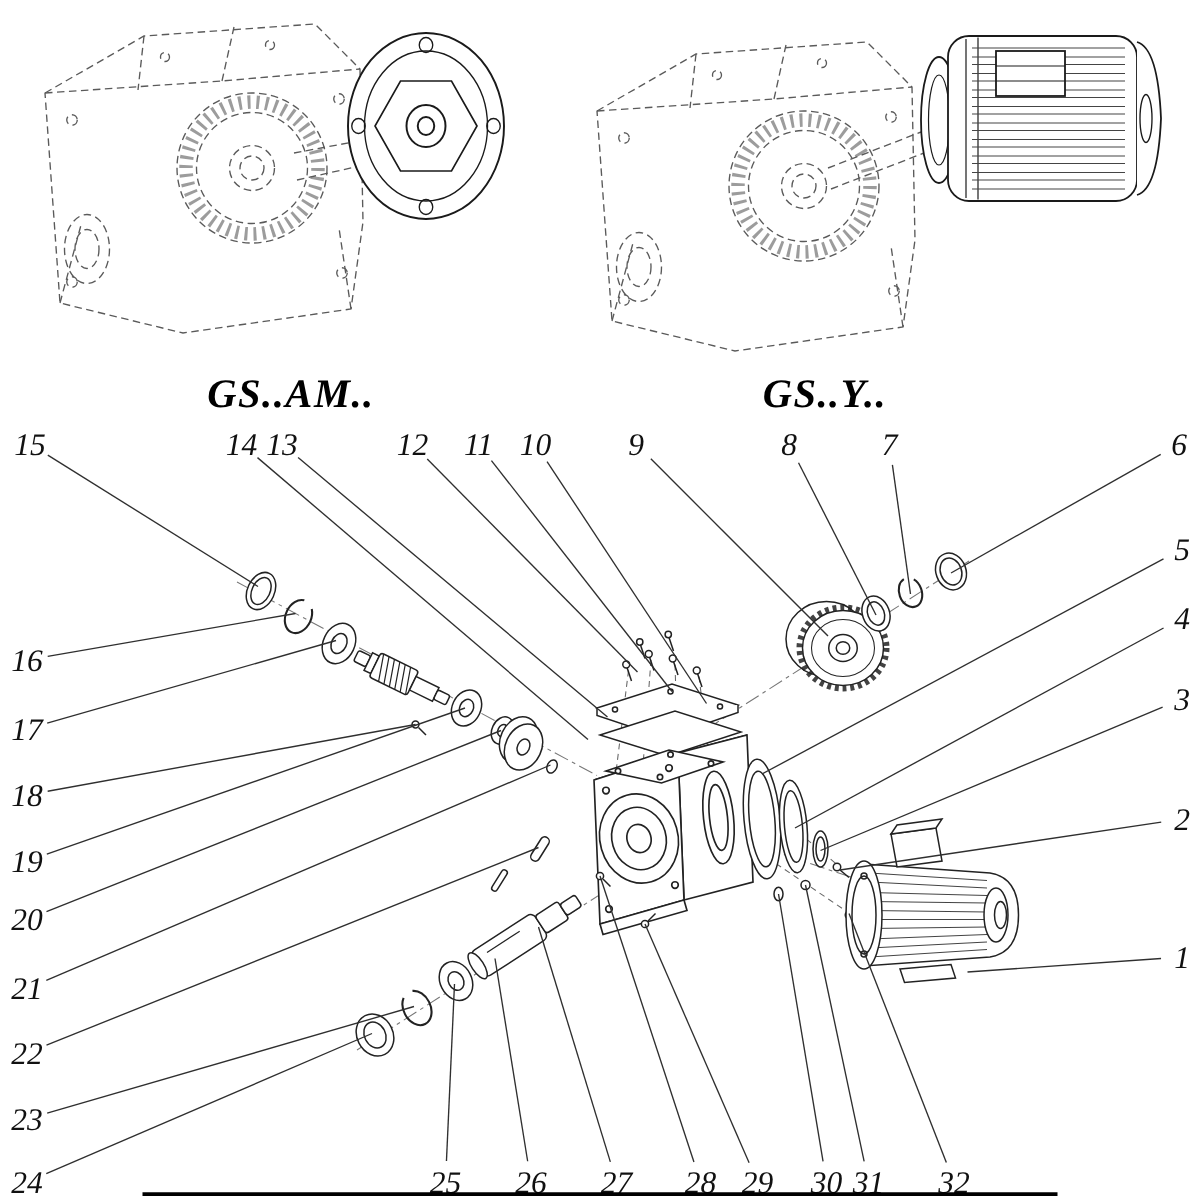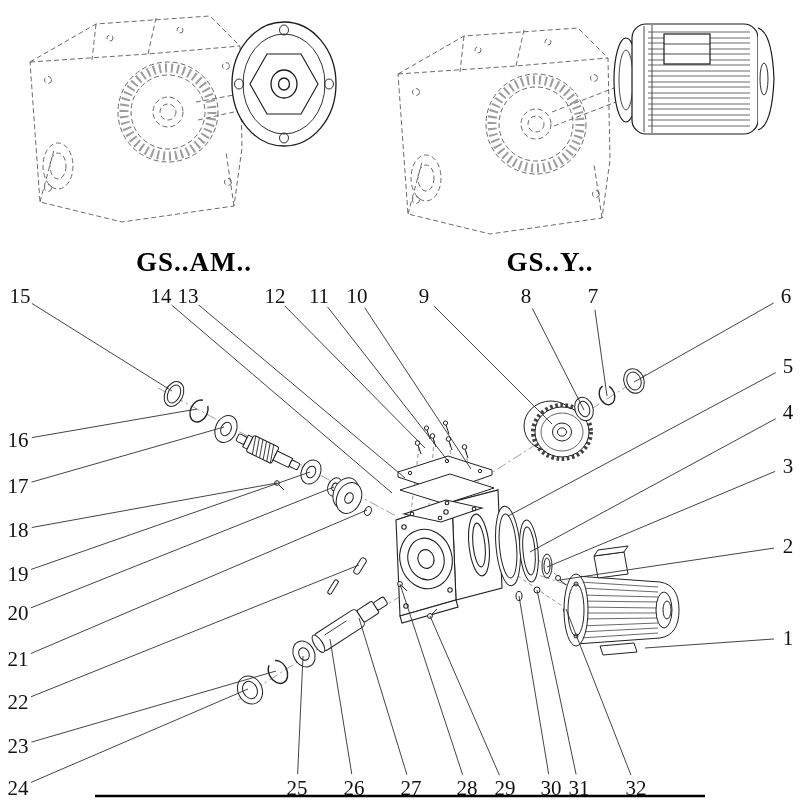--- a/index.html
+++ b/index.html
@@ -1,17 +1,17 @@
 <!DOCTYPE html>
 <html><head>
 <meta charset="utf-8">
 <style>
   html,body{margin:0;padding:0;background:#fff;}
   .canvas{position:relative;width:800px;height:800px;background:#fff;overflow:hidden;
-          font-family:"Liberation Serif", serif;}
+          font-family:"Liberation Serif", serif;font-style:italic;}
   svg{position:absolute;left:0;top:0;}
   .model-label{font-family:"Liberation Serif", serif;font-weight:bold;font-size:27px;
                letter-spacing:1px;fill:#000;text-anchor:middle;}
   #labels-layer text{font-family:"Liberation Serif", serif;font-size:21px;fill:#111;
                      text-anchor:middle;dominant-baseline:central;}
   #leader-layer line{stroke:#2f2f2f;stroke-width:0.9;}
 </style>
 </head>
 <body>
 

